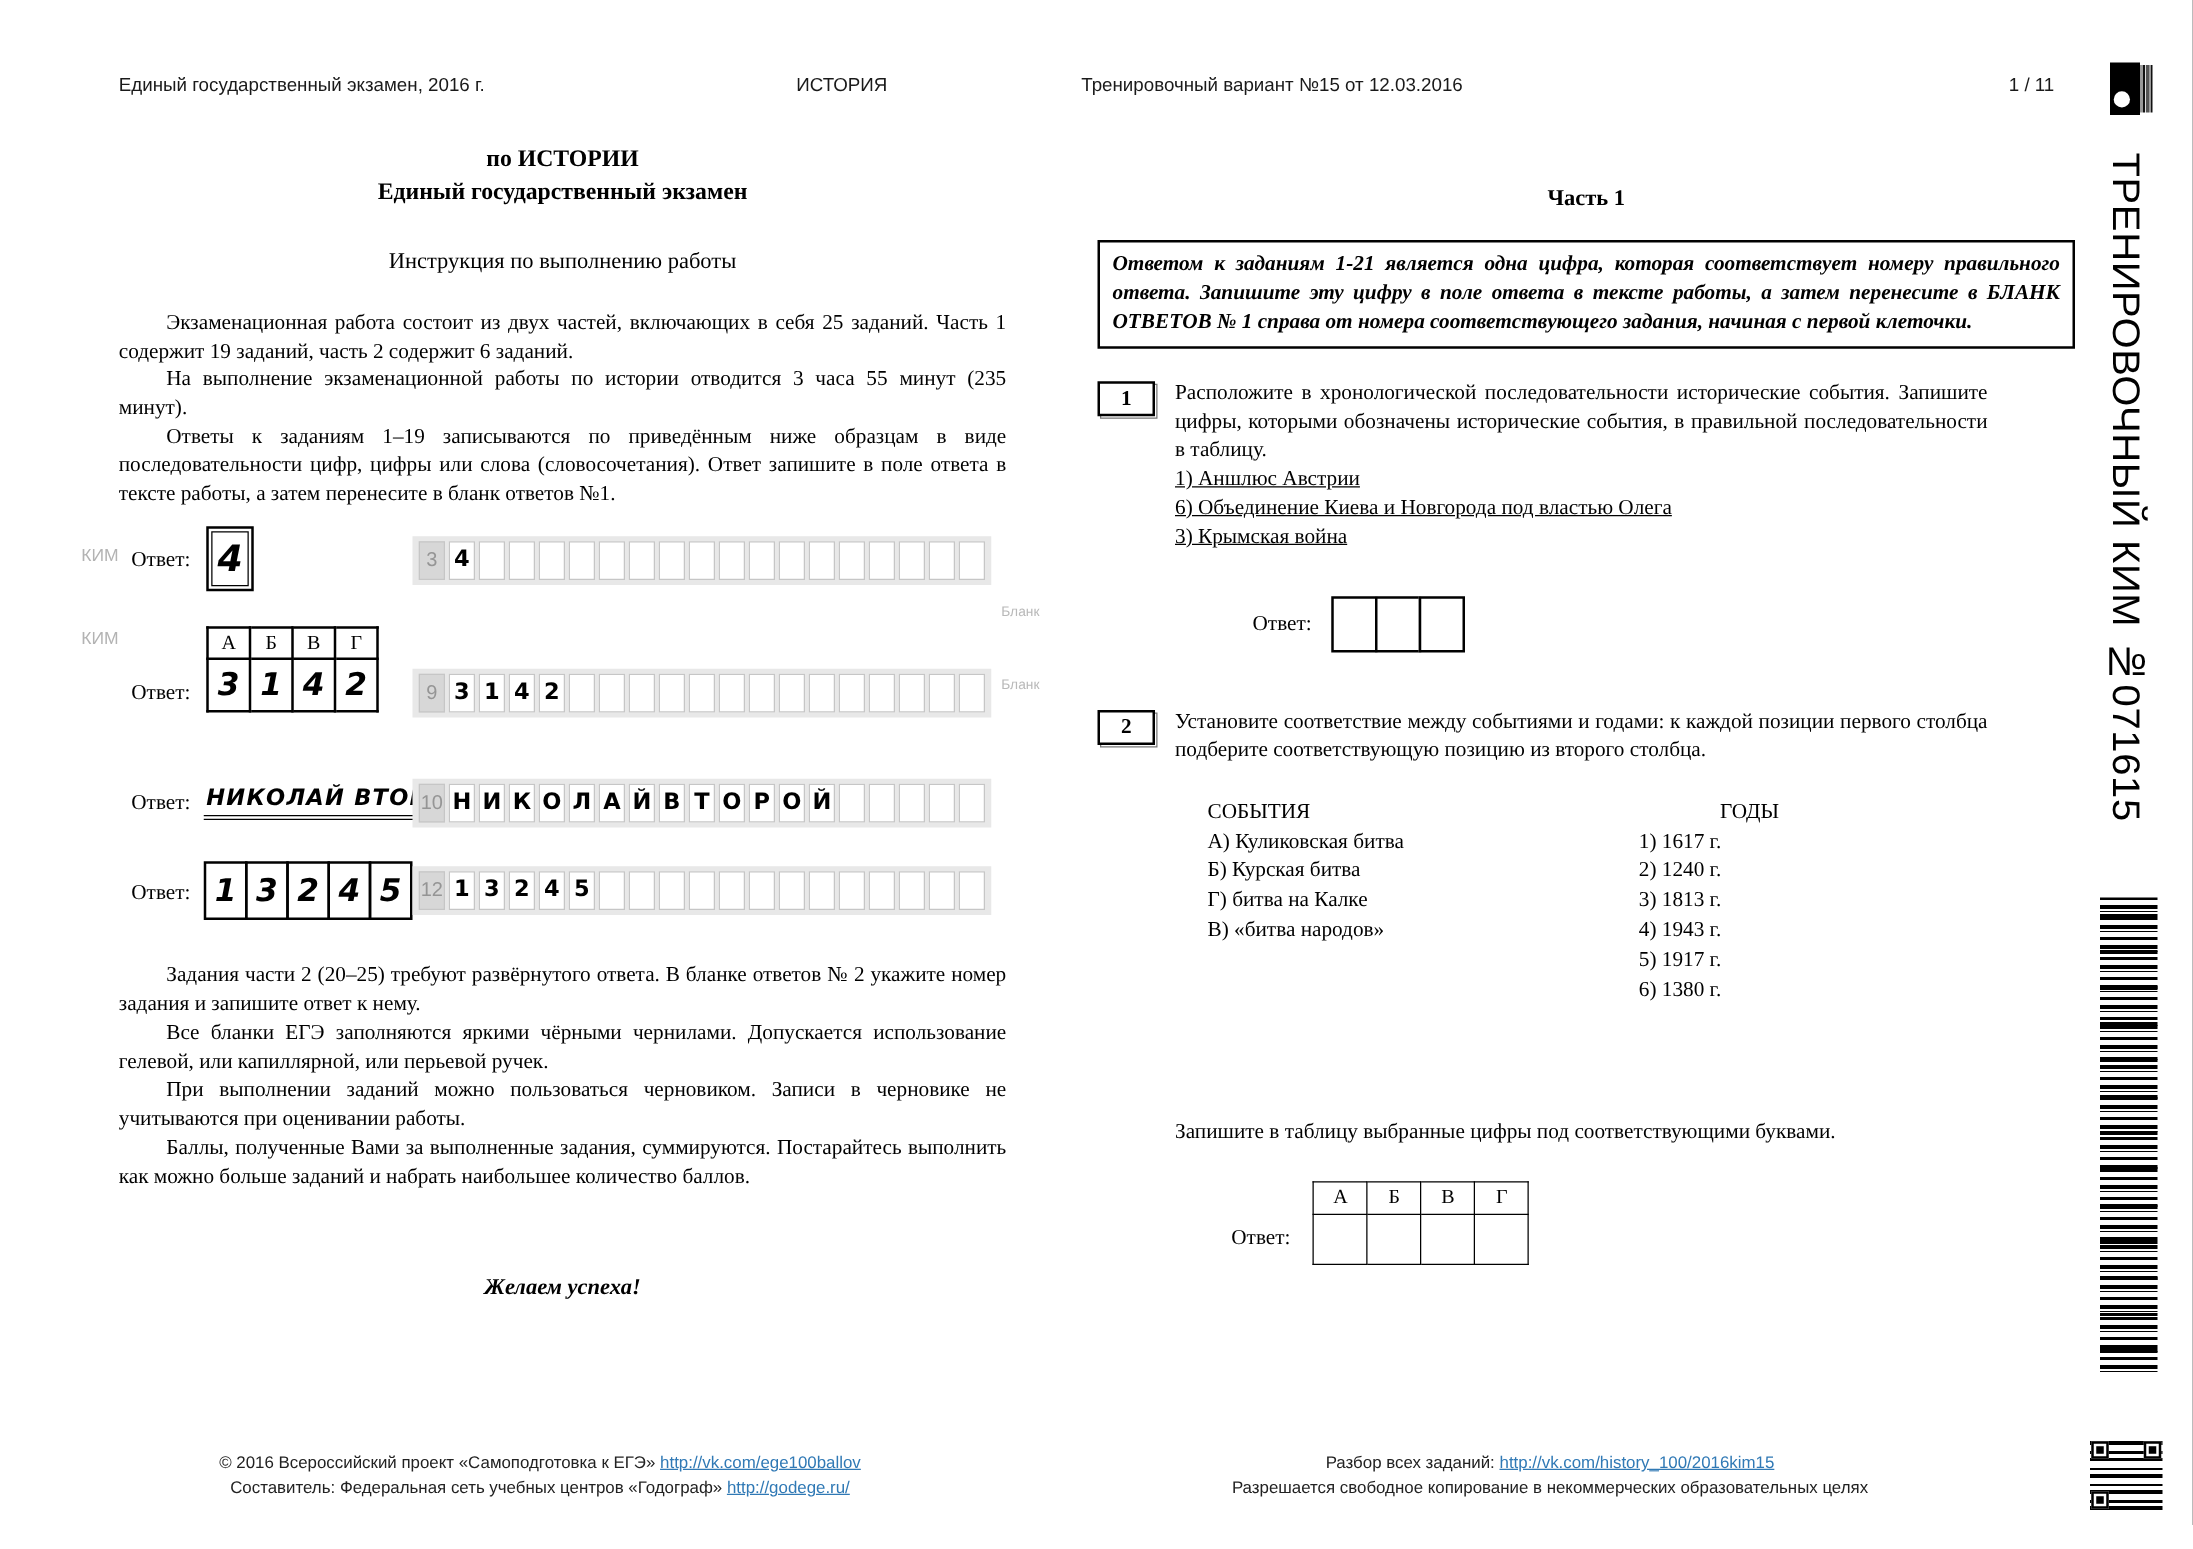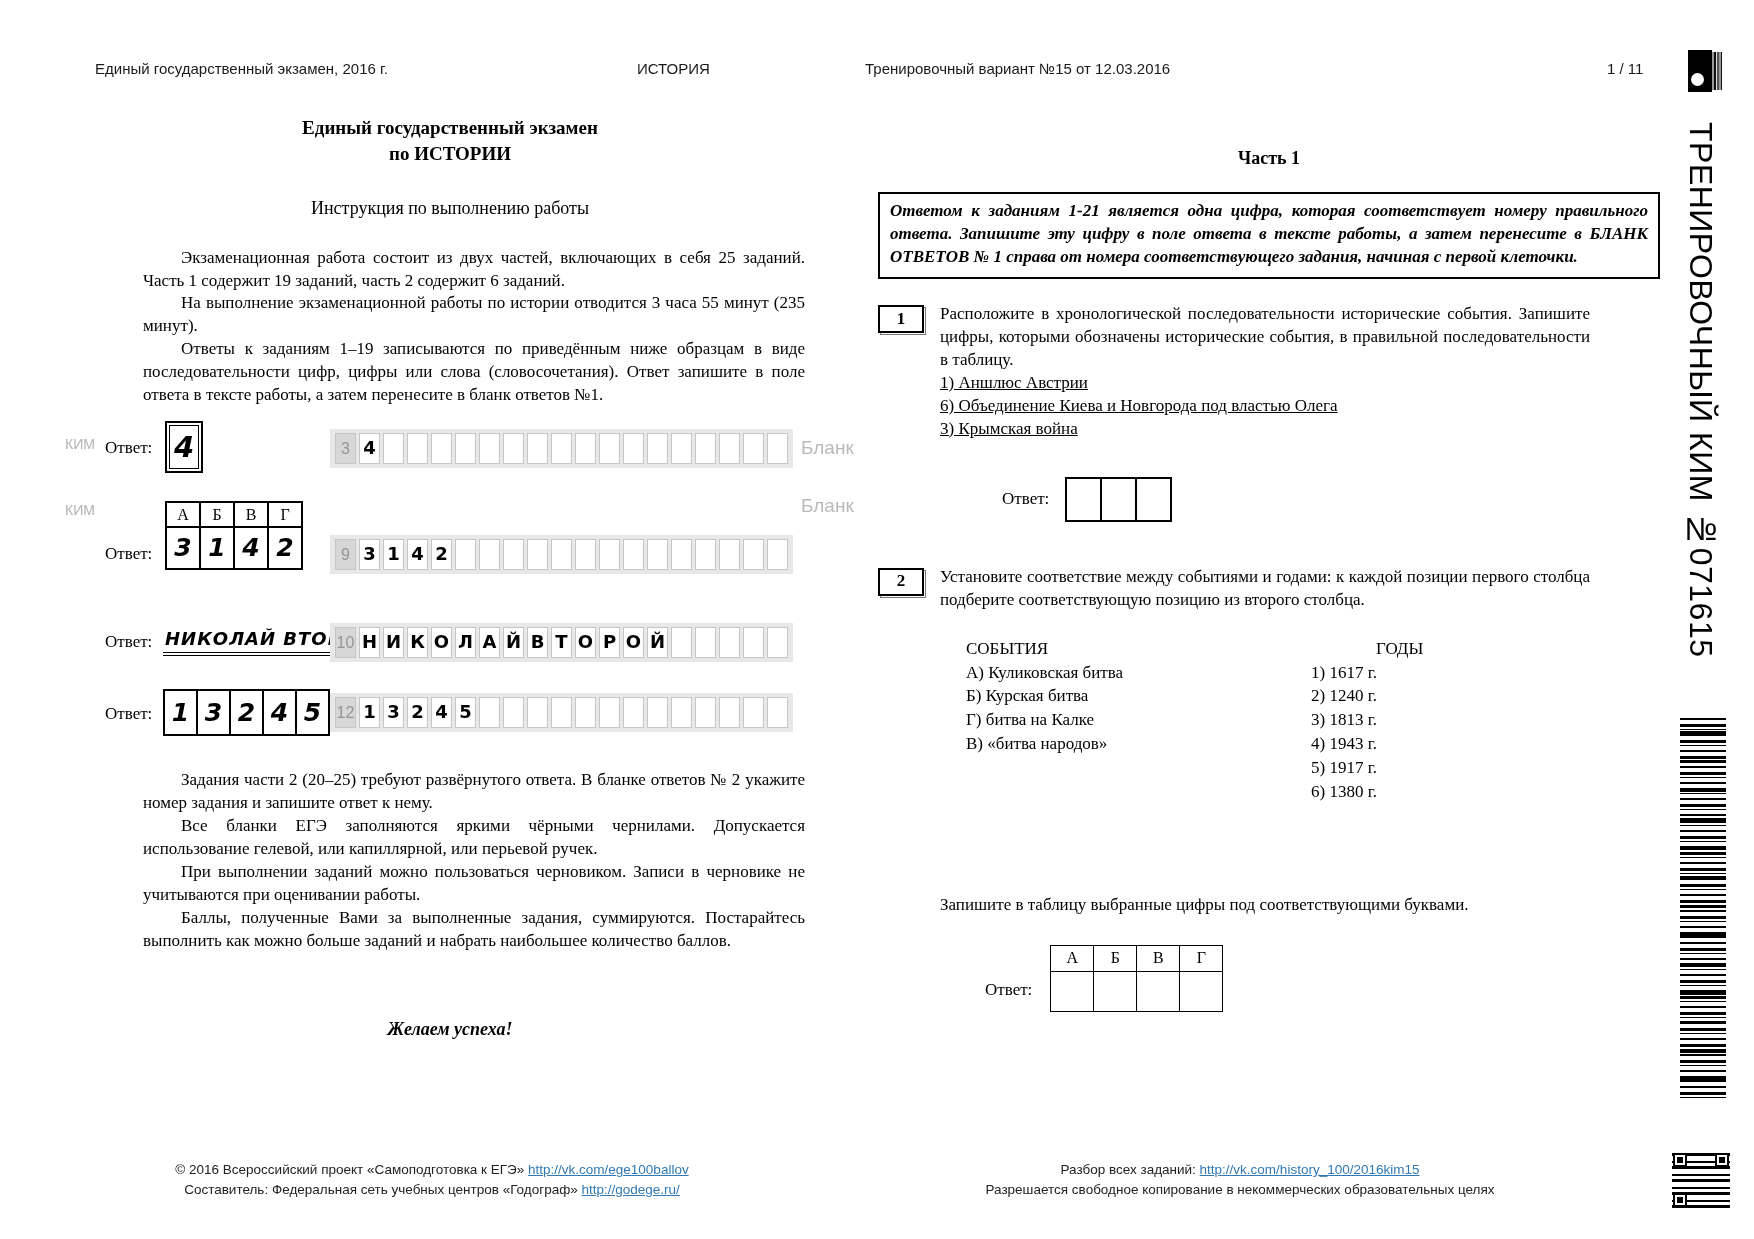--- a/index.html
+++ b/index.html
@@ -13,28 +13,28 @@
   .hdr { position:absolute; top:60px; left:0; width:100%; font-family:"Liberation Sans", sans-serif; font-size:15px; color:#1a1a1a; }
   .hdr-left   { position:absolute; left:95px;  top:0; }
   .hdr-subj   { position:absolute; left:637px; top:0; }
   .hdr-var    { position:absolute; left:865px; top:0; }
   .hdr-page   { position:absolute; left:1607px;top:0; }
   
   .col-left  { position:absolute; left:95px;  top:115px; width:710px; font-size:17px; line-height:1.35; }
   .col-right { position:absolute; left:878px; top:146px; width:782px; font-size:17px; line-height:1.35; }
   .doc-title { text-align:center; font-weight:bold; font-size:19px; line-height:1.35; }
   .doc-subtitle { text-align:center; font-weight:normal; font-size:18px; margin-top:30px; }
-  .p { text-align:justify; text-indent:38px; margin-top:0;margin-left:48px; }
+  .p { text-align:justify; text-indent:38px; margin-top:0; }
   .p + .p { margin-top:0; }
   .pblock { margin-top:26px; }
   
   .samples { position:relative; margin-top:14px; }
   .srow { position:relative; min-height:54px; margin-top:10px; }
   .kim-label { position:absolute; left:-30px; top:14px; color:#b3b3b3; font-family:"Liberation Sans",sans-serif; font-size:14px; filter:blur(.3px); }
-  .blank-label { position:absolute; left:706px; color:#b9b9b9; font-family:"Liberation Sans",sans-serif; font-size:19px; filter:blur(.3px); }
+  .blank-label { position:absolute; left:706px; color:#b9b9b9; font-family:"Liberation Sans",sans-serif; font-size:11px; filter:blur(.3px);margin-top:48px; }
   .ans-label { position:absolute; left:10px; font-size:17px; }
   .hand { font-family:"DejaVu Sans", sans-serif; font-style:italic; font-weight:bold; }
   .box1 { position:absolute; left:70px; top:0; width:38px; height:52px; border:2px solid #000; outline:1px solid #000; outline-offset:-5px;
           display:flex; align-items:center; justify-content:center; font-size:29px; }
   .strip { position:absolute; left:235px; display:inline-flex; gap:3px; background:#e8e8e8; padding:4px 5px; }
   .scell { width:21px; height:31px; background:#fff; border:1px solid #c6c6c6; display:inline-flex; align-items:center; justify-content:center;
            font-family:"DejaVu Sans",sans-serif; font-weight:bold; font-size:18px; }
   .scell.snum { background:#d7d7d7; border-color:#c6c6c6; color:#959595; font-weight:normal; font-family:"Liberation Sans",sans-serif; font-size:16px; }
   table.abvg { border-collapse:collapse; }
   table.abvg td { border:2px solid #000; text-align:center; vertical-align:middle; }
@@ -98,22 +98,22 @@
 
   <div class="hdr">
     <span class="hdr-left">Единый государственный экзамен, 2016 г.</span>
     <span class="hdr-subj">ИСТОРИЯ</span>
     <span class="hdr-var">Тренировочный вариант №15 от 12.03.2016</span>
     <span class="hdr-page">1 / 11</span>
   </div>
 
   <div class="col-left">
     <div class="doc-title">
+      <div>по ИСТОРИИ</div>
       <div>Единый государственный экзамен</div>
-      <div>по ИСТОРИИ</div>
     </div>
     <div class="doc-subtitle">Инструкция по выполнению работы</div>
 
     <div class="pblock">
       <p class="p">Экзаменационная работа состоит из двух частей, включающих в себя 25 заданий. Часть 1 содержит 19 заданий, часть 2 содержит 6 заданий.</p>
       <p class="p">На выполнение экзаменационной работы по истории отводится 3 часа 55 минут (235 минут).</p>
       <p class="p">Ответы к заданиям 1–19 записываются по приведённым ниже образцам в виде последовательности цифр, цифры или слова (словосочетания). Ответ запишите в поле ответа в тексте работы, а затем перенесите в бланк ответов №1.</p>
     </div>
 
     <div class="samples">

